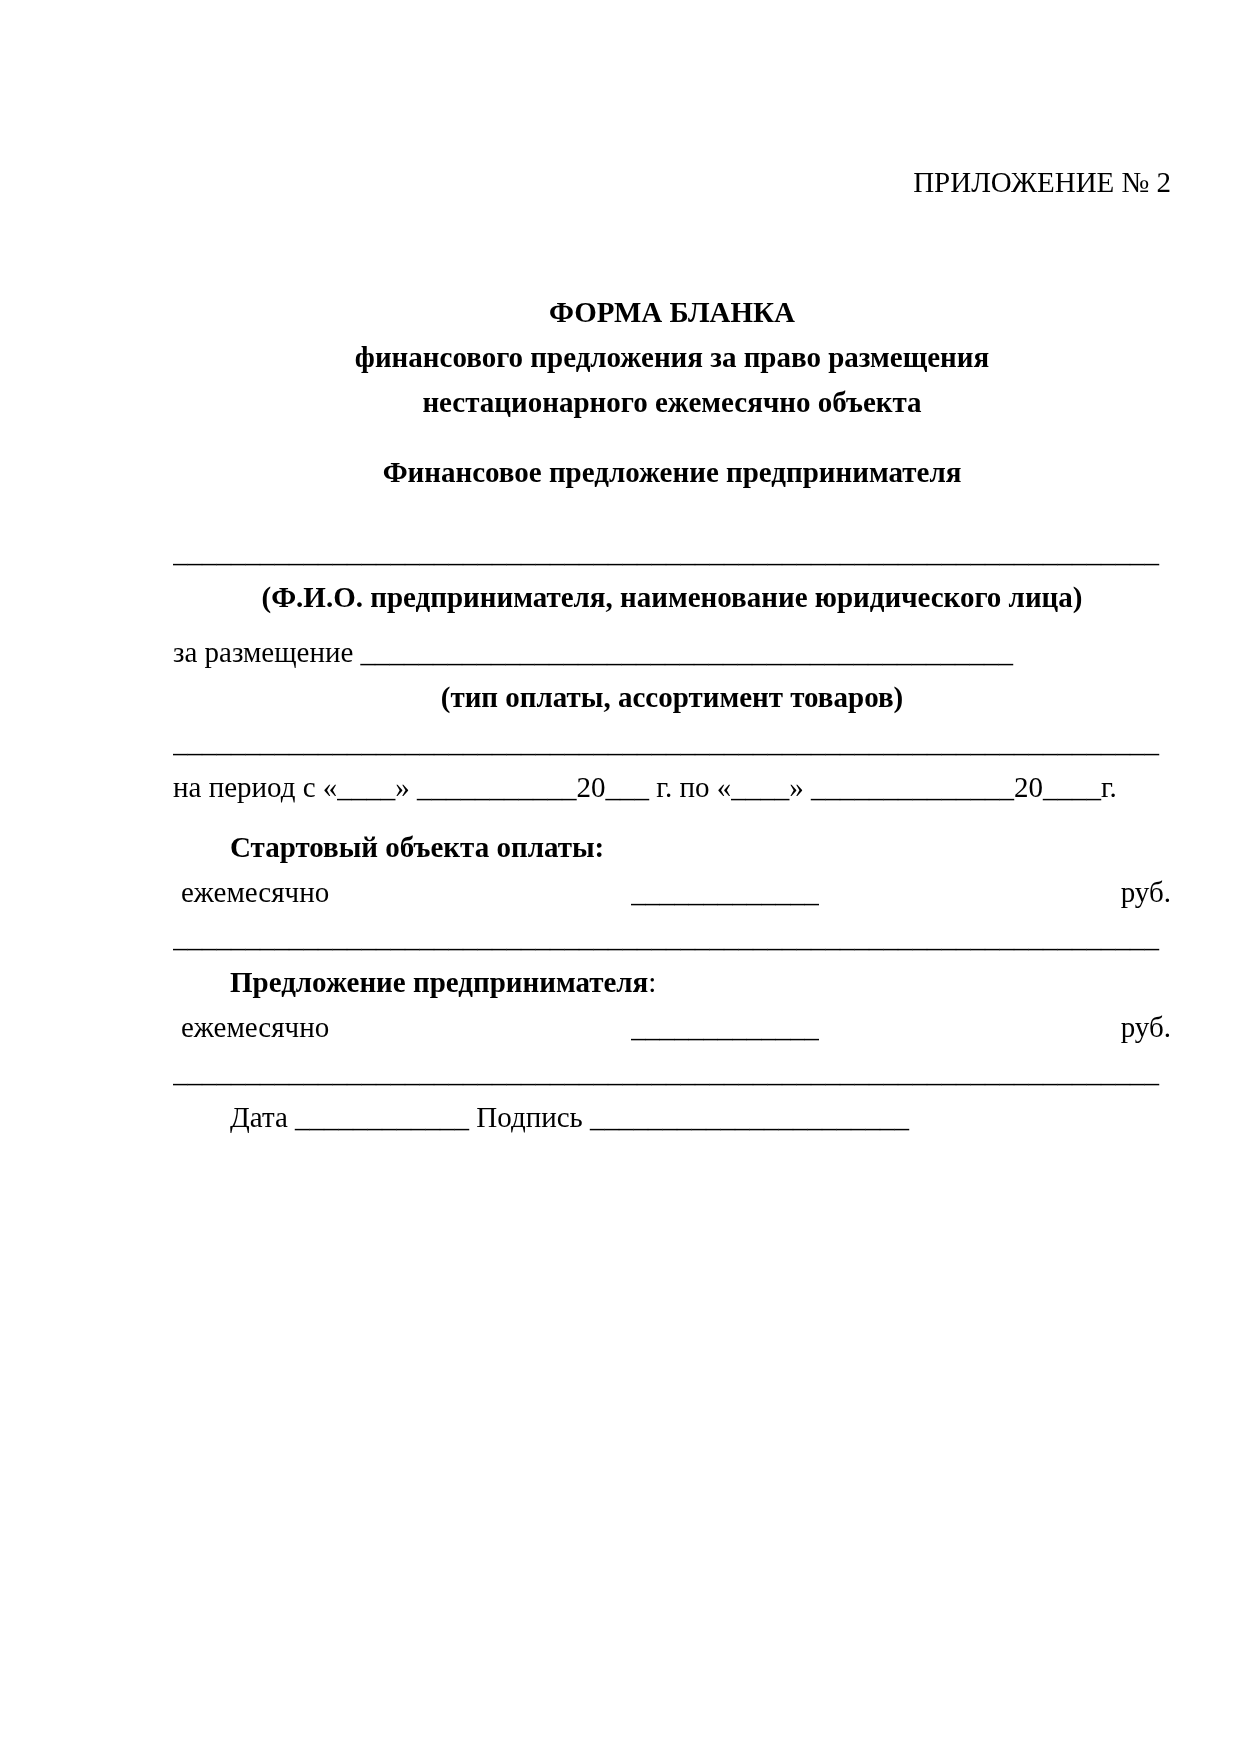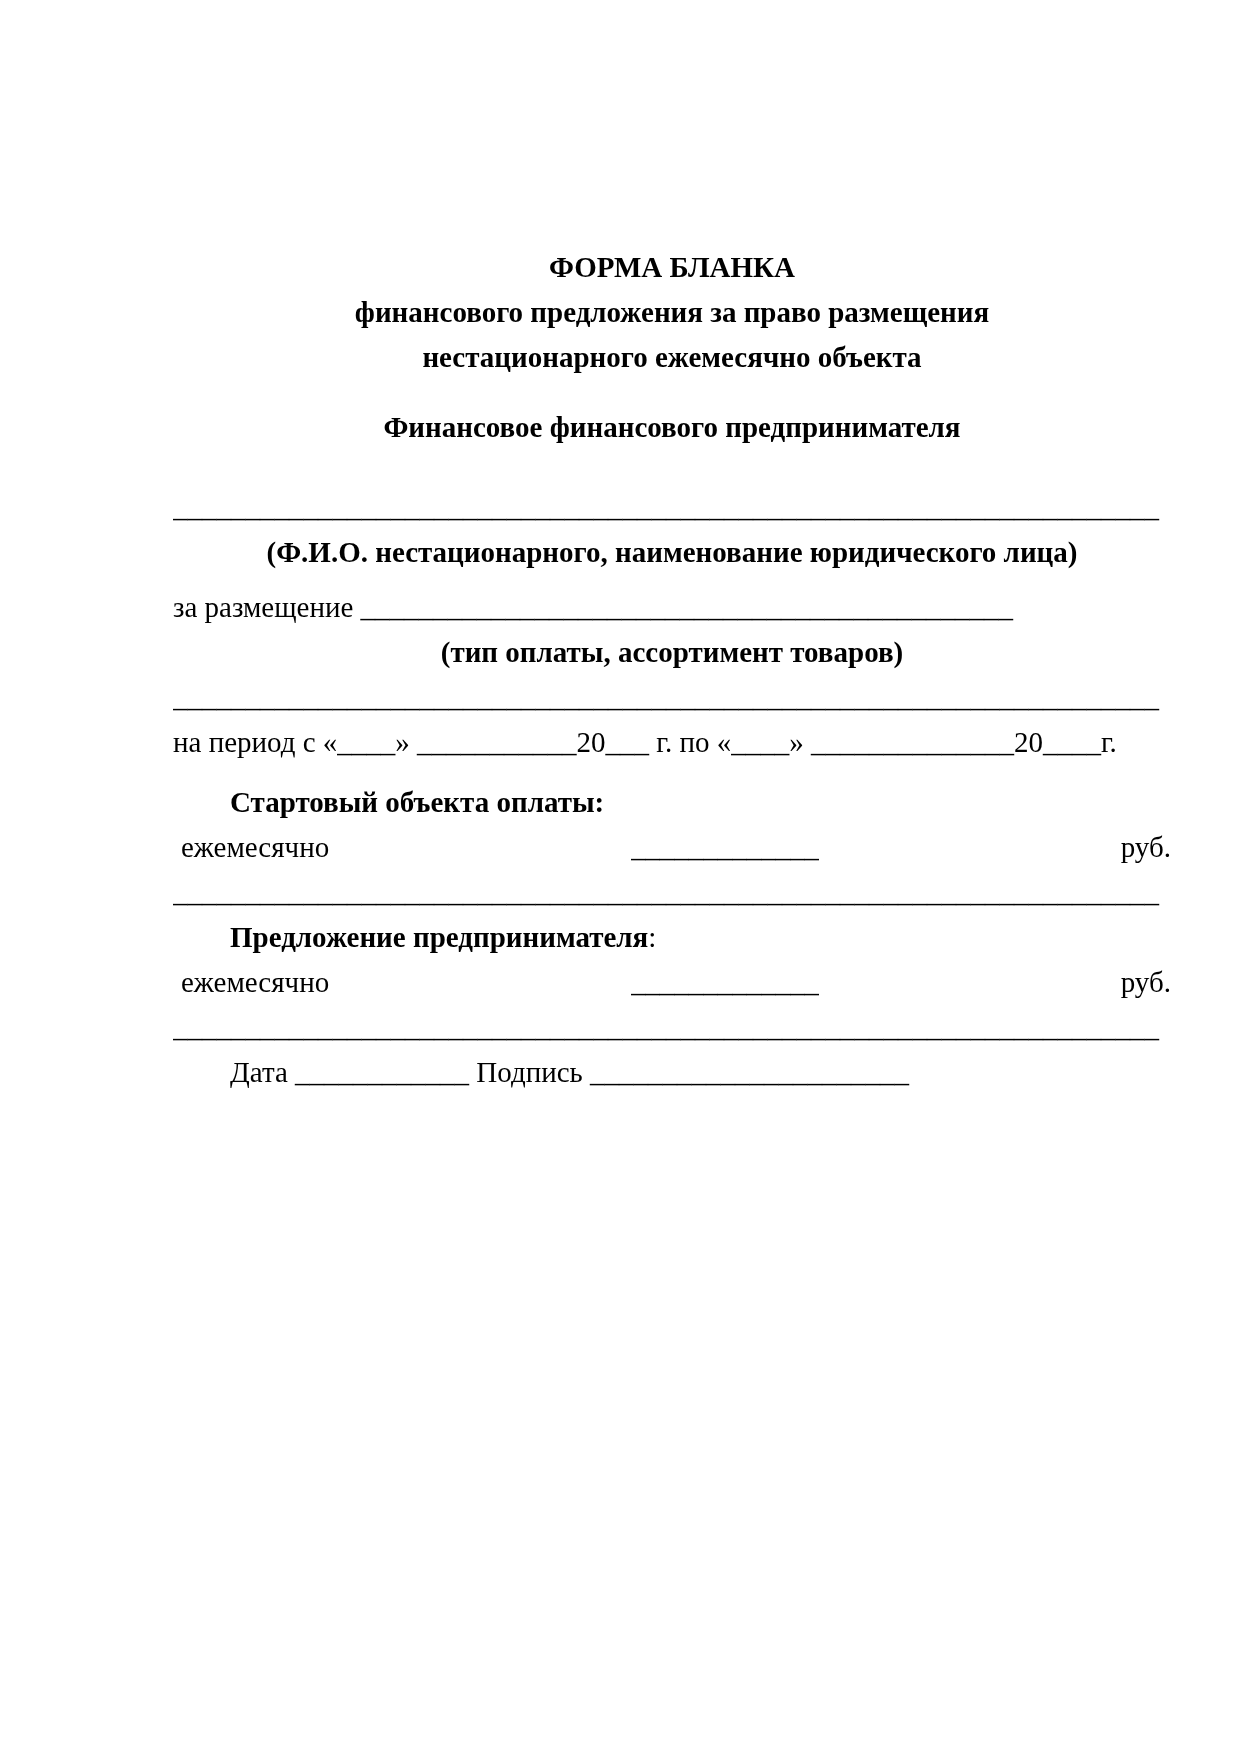--- a/index.html
+++ b/index.html
@@ -44,32 +44,33 @@
     letter-spacing: 0;
     overflow: hidden;
   }
   .signature-row { padding-left: 57px; }
 </style>
 </head>
 <body>
 
 <div class="page">
 
+  <p class="right">ПРИЛОЖЕНИЕ № 2</p>
 
   <p class="center title-block-start">ФОРМА БЛАНКА</p>
 
   <p class="center">финансового предложения за право размещения</p>
 
   <p class="center">нестационарного ежемесячно объекта</p>
 
-  <p class="center subtitle">Финансовое финансового предпринимателя</p>
+  <p class="center subtitle">Финансовое предложение предпринимателя</p>
 
   <p class="blank-line first-blank">____________________________________________________________________</p>
 
-  <p class="center">(Ф.И.О. нестационарного, наименование юридического лица)</p>
+  <p class="center">(Ф.И.О. предпринимателя, наименование юридического лица)</p>
 
   <p class="placement-row"><span>за размещение</span> <span class="blank-line">_____________________________________________</span></p>
 
   <p class="center">(тип оплаты, ассортимент товаров)</p>
 
   <p class="blank-line">____________________________________________________________________</p>
 
   <p class="period-row">на период с «____» ___________20___ г. по «____» ______________20____г.</p>
 
   <p class="heading bold heading-gap">Стартовый объекта оплаты:</p>

